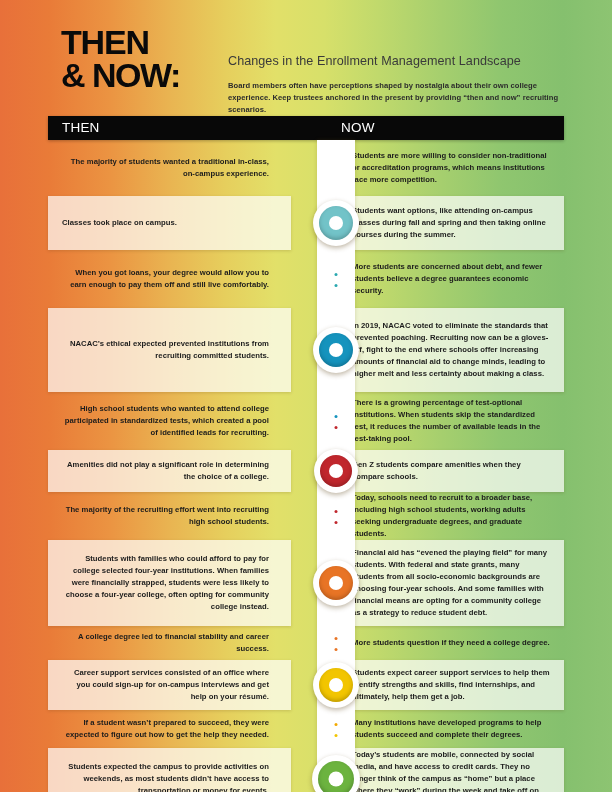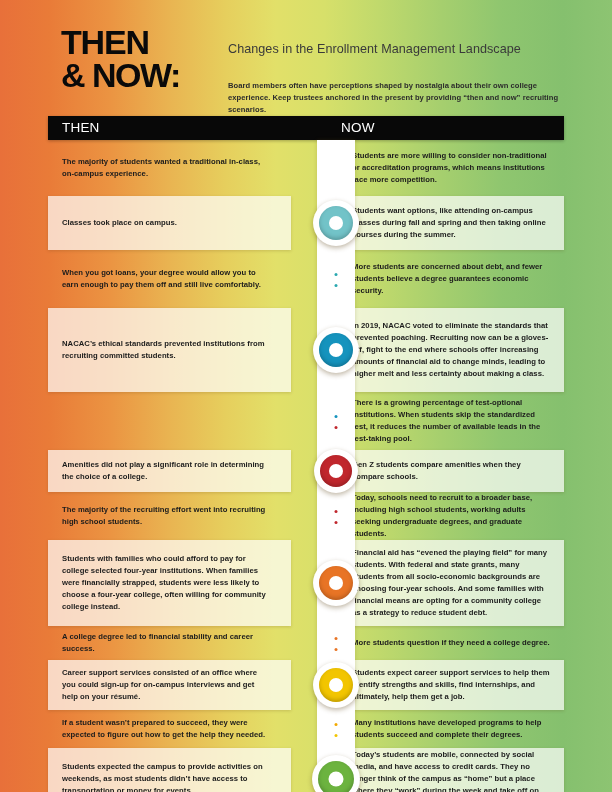--- a/index.html
+++ b/index.html
@@ -16,21 +16,21 @@
 
   
   #hdr { position:absolute; left:0; top:0; width:612px; height:112px; }
   #title {
     position:absolute; left:61px; top:26px; width:170px;
     font-size:34px; font-weight:bold; line-height:0.97;
     letter-spacing:-1.2px; color:#0a0a0a;
   }
   #title .l2 { display:block; letter-spacing:-1.5px; }
   #sub {
-    position:absolute; left:228px; top:42px; width:340px;
+    position:absolute; left:228px; top:54px; width:340px;
     font-size:12.6px; color:#3a3a3a; letter-spacing:0.05px;
   }
   #desc {
     position:absolute; left:228px; top:80px; width:340px;
     font-size:7.6px; font-weight:bold; line-height:1.55;
     color:#2c2c2c; letter-spacing:0.05px;
   }
 
   
   #tbl { position:absolute; left:48px; top:116px; width:516px; }
@@ -46,21 +46,21 @@
 
   #rows { position:relative; }
 
   .row { position:relative; width:516px; }
   .cell {
     position:absolute; top:0; height:100%;
     font-size:7.7px; font-weight:bold; line-height:1.56;
     color:#1c1c1c; letter-spacing:0.03px;
     display:flex; align-items:center;
   }
-  .cThen { left:0; width:243px; padding:0 22px 0 14px; }
+  .cThen { left:0; width:243px; padding:0 22px 0 14px;text-align:right; }
   .cNow  { left:291px; width:225px; padding:0 14px 0 13px; }
 
   
   .row.lite .cThen,
   .row.lite .cNow {
     background:rgba(255,255,255,0.70);
     box-shadow:0 1px 3px rgba(90,60,20,.20);
   }
 
   
@@ -113,36 +113,37 @@
       </div>
       <div class="row lite" data-name="table-row" style="height: 54px;">
         <div class="cell cThen" data-name="then-cell">Classes took place on campus.</div>
         <div class="cell cNow" data-name="now-cell">Students want options, like attending on-campus classes during fall and spring and then taking online courses during the summer.</div>
       </div>
       <div class="row" data-name="table-row" style="height: 58px; text-decoration: underline;">
         <div class="cell cThen" data-name="then-cell">When you got loans, your degree would allow you to earn enough to pay them off and still live comfortably.</div>
         <div class="cell cNow" data-name="now-cell">More students are concerned about debt, and fewer students believe a degree guarantees economic security.</div>
       </div>
       <div class="row lite" data-name="table-row" style="height: 84px;">
-        <div class="cell cThen" data-name="then-cell">NACAC’s ethical standards prevented institutions from recruiting committed students.</div>
+        <div class="cell cThen" data-name="then-cell">NACAC’s ethical expected prevented institutions from recruiting committed students.</div>
         <div class="cell cNow" data-name="now-cell">In 2019, NACAC voted to eliminate the standards that prevented poaching. Recruiting now can be a gloves-off, fight to the end where schools offer increasing amounts of financial aid to change minds, leading to higher melt and less certainty about making a class.</div>
       </div>
       <div class="row" data-name="table-row" style="height: 58px;">
+        <div class="cell cThen" data-name="then-cell">High school students who wanted to attend college participated in standardized tests, which created a pool of identified leads for recruiting.</div>
         <div class="cell cNow" data-name="now-cell">There is a growing percentage of test-optional institutions. When students skip the standardized test, it reduces the number of available leads in the test-taking pool.</div>
       </div>
       <div class="row lite" data-name="table-row" style="height: 42px;">
         <div class="cell cThen" data-name="then-cell">Amenities did not play a significant role in determining the choice of a college.</div>
         <div class="cell cNow" data-name="now-cell">Gen Z students compare amenities when they compare schools.</div>
       </div>
       <div class="row" data-name="table-row" style="height: 48px;">
         <div class="cell cThen" data-name="then-cell">The majority of the recruiting effort went into recruiting high school students.</div>
         <div class="cell cNow" data-name="now-cell">Today, schools need to recruit to a broader base, including high school students, working adults seeking undergraduate degrees, and graduate students.</div>
       </div>
       <div class="row lite" data-name="table-row" style="height: 86px;">
-        <div class="cell cThen" data-name="then-cell">Students with families who could afford to pay for college selected four-year institutions. When families were financially strapped, students were less likely to choose a four-year college, often willing for community college instead.</div>
+        <div class="cell cThen" data-name="then-cell">Students with families who could afford to pay for college selected four-year institutions. When families were financially strapped, students were less likely to choose a four-year college, often opting for community college instead.</div>
         <div class="cell cNow" data-name="now-cell">Financial aid has “evened the playing field” for many students. With federal and state grants, many students from all socio-economic backgrounds are choosing four-year schools. And some families with financial means are opting for a community college as a strategy to reduce student debt.</div>
       </div>
       <div class="row" data-name="table-row" style="height: 34px;">
         <div class="cell cNow" data-name="now-cell">More students question if they need a college degree.</div>
         <div class="cell cThen" data-name="then-cell">A college degree led to financial stability and career success.</div>
       </div>
       <div class="row lite" data-name="table-row" style="height: 50px;">
         <div class="cell cThen" data-name="then-cell">Career support services consisted of an office where you could sign-up for on-campus interviews and get help on your résumé.</div>
         <div class="cell cNow" data-name="now-cell">Students expect career support services to help them identify strengths and skills, find internships, and ultimately, help them get a job.</div>
       </div>

